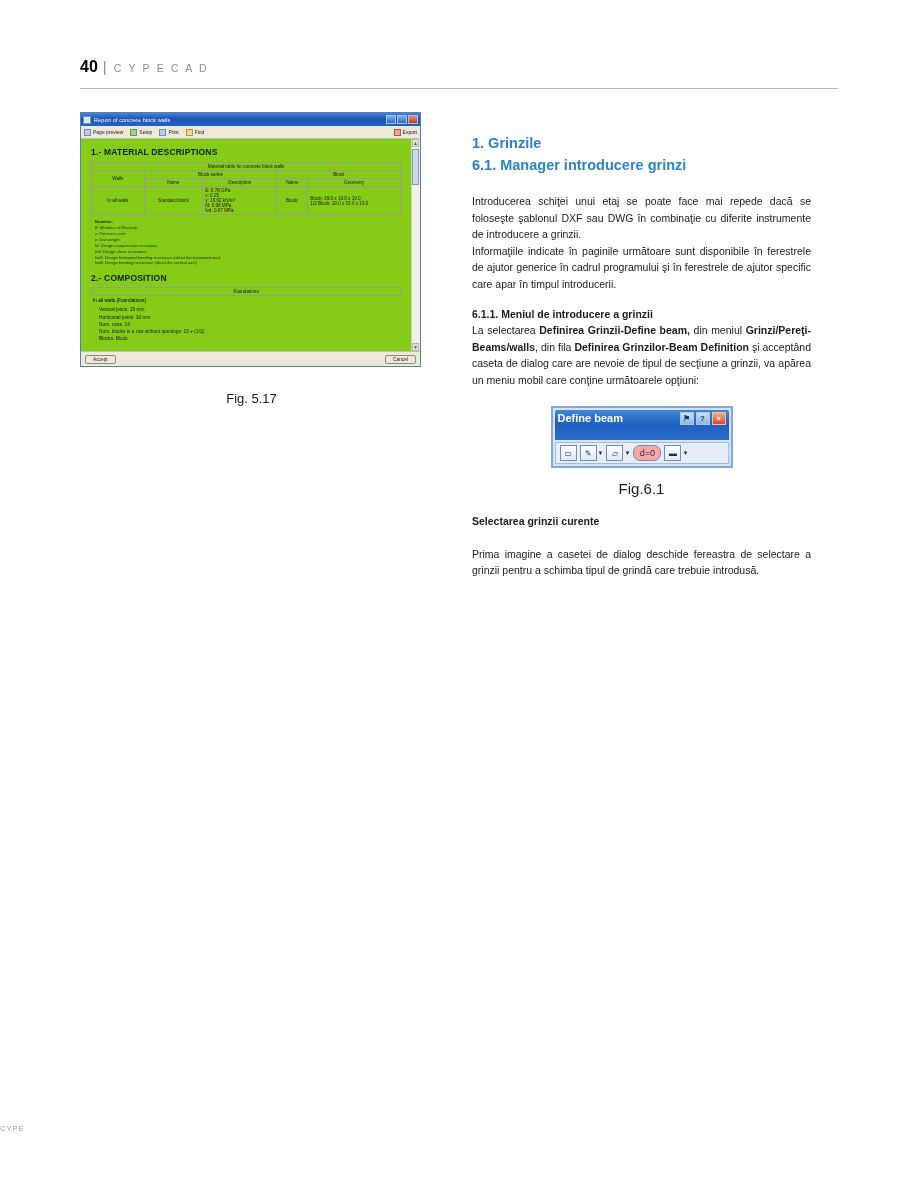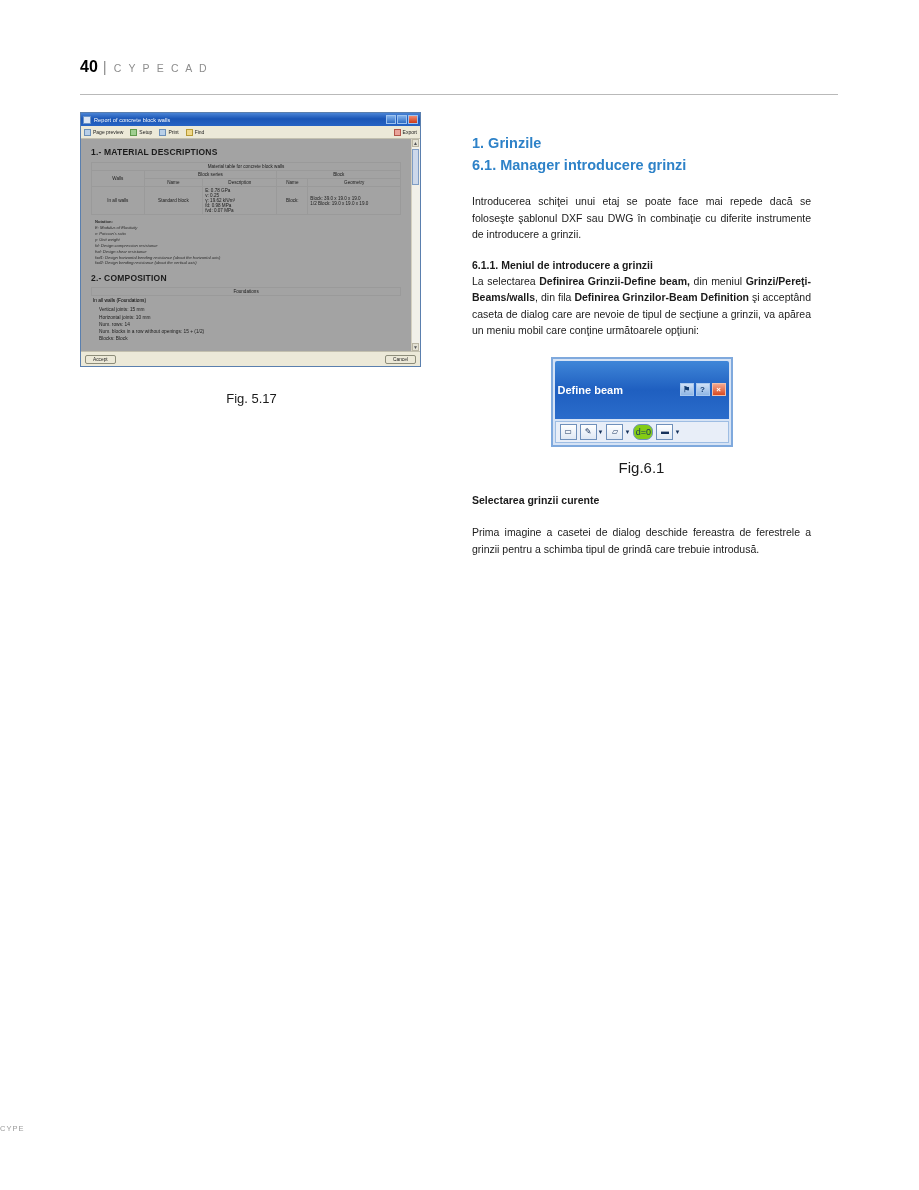--- a/index.html
+++ b/index.html
@@ -18,21 +18,21 @@
 
   
   .page-header {
     position: absolute;
     left: 80px;
     top: 58px;
     width: 758px;
     display: flex;
     align-items: baseline;
     border-bottom: 1px solid #b9b9b9;
-    padding-bottom: 18px;
+    padding-bottom: 12px;
   }
   .page-number {
     font-size: 16px;
     font-weight: bold;
     color: #000;
     letter-spacing: 0;
   }
   .header-sep {
     font-size: 15px;
     color: #8d8d8d;
@@ -105,21 +105,21 @@
     border: 1px solid #6b8fb8;
     box-sizing: border-box;
     display: inline-block;
   }
   .tb-ico.green { background: #9fce8f; border-color: #5f9a4c; }
   .tb-ico.yellow { background: #f0d88a; border-color: #b79a36; }
   .tb-ico.red { background: #e8a39a; border-color: #b4554a; }
   .tb-spacer { flex: 1; }
 
   .win-body {
-    background: #a3a3a3;
+    background: #84cc16;
     padding: 6px 8px 2px 8px;
     position: relative;
     height: 213px;
     box-sizing: border-box;
     border-bottom: 1px solid #c3c0af;
   }
   .scrollbar {
     position: absolute;
     right: 0; top: 0; bottom: 0;
     width: 8px;
@@ -267,22 +267,22 @@
     width: 182px;
     border: 2px solid #7fa9dd;
     background: #d6e3f5;
     box-sizing: border-box;
     padding: 2px;
   }
   .beamwin-title {
     height: 26px;
     background: linear-gradient(to bottom,#3f86d8 0%,#1f5fc0 50%,#2a6ccb 100%);
     display: flex;
-    align-items: center;
-    padding: 16px 3px;
+    align-items: flex-start;
+    padding: 2px 3px;
     border-radius: 2px 2px 0 0;
   }
   .beamwin-title .bt-label {
     flex: 1;
     color: #ffffff;
     font-size: 11px;
     font-weight: bold;
   }
   .bt-btns { display: flex; gap: 2px; }
   .bt-btns i {
@@ -320,21 +320,21 @@
     background: linear-gradient(to bottom,#ffffff,#dfe8f4);
     display: flex;
     align-items: center;
     justify-content: center;
     font-size: 8px;
     color: #15325c;
     box-sizing: border-box;
     padding: 0 3px;
   }
   .bb.sq { width: 17px; }
-  .bb.d0 { width: 20px; font-size: 9px; border-radius: 7px; background:#84cc16; }
+  .bb.d0 { width: 28px; font-size: 9px; border-radius: 7px; background:#fca5a5; }
   .caret {
     font-size: 6px;
     color: #15325c;
     margin-left: 1px;
   }
   .bb-group { display: flex; align-items: center; }
 
   .fig-caption2 {
     text-align: center;
     font-size: 15px;
@@ -484,20 +484,21 @@
 
   <div class="fig-caption">Fig. 5.17</div>
 </div>
 
 <div class="right-col">
 
   <h2 class="sec">1. Grinzile</h2>
   <h3 class="sec">6.1. Manager introducere grinzi</h3>
 
   <p class="body">Introducerea schiţei unui etaj  se poate face mai repede dacă se foloseşte şablonul DXF sau DWG în combinaţie cu diferite instrumente de introducere a grinzii.</p>
+  <p class="body">Informaţiile indicate în paginile următoare sunt disponibile în ferestrele de ajutor generice în cadrul programului şi în ferestrele de ajutor specific care apar în timpul introducerii.</p>
 
   <div class="gap"></div>
 
   <h4 class="sub">6.1.1. Meniul de introducere a grinzii</h4>
 
   <p class="body"><span>La selectarea </span><span class="bold">Definirea Grinzii-Define beam,</span><span>  din meniul </span><span class="bold">Grinzi/Pereţi-Beams/walls</span><span>, din fila </span><span class="bold">Definirea Grinzilor-Beam Definition</span><span> şi acceptând caseta de dialog care are nevoie de tipul de secţiune a grinzii, va apărea un meniu mobil care conţine următoarele opţiuni:</span></p>
 
   <div class="beamwin-wrap">
     <div class="beamwin">
       <div class="beamwin-title">
@@ -528,16 +529,16 @@
   </div>
 
   <div class="fig-caption2">Fig.6.1</div>
 
   <div class="gap"></div>
 
   <p class="body bold">Selectarea grinzii curente</p>
 
   <div class="gap"></div>
 
-  <p class="body">Prima imagine a casetei de dialog deschide fereastra de ferestrele a grinzii pentru a schimba tipul de grindă care trebuie introdusă.</p>
+  <p class="body">Prima imagine a casetei de dialog deschide fereastra de selectare a grinzii pentru a schimba tipul de grindă care trebuie introdusă.</p>
 </div>
 
 <div class="page-footer">CYPE</div>
 
 </body></html>

